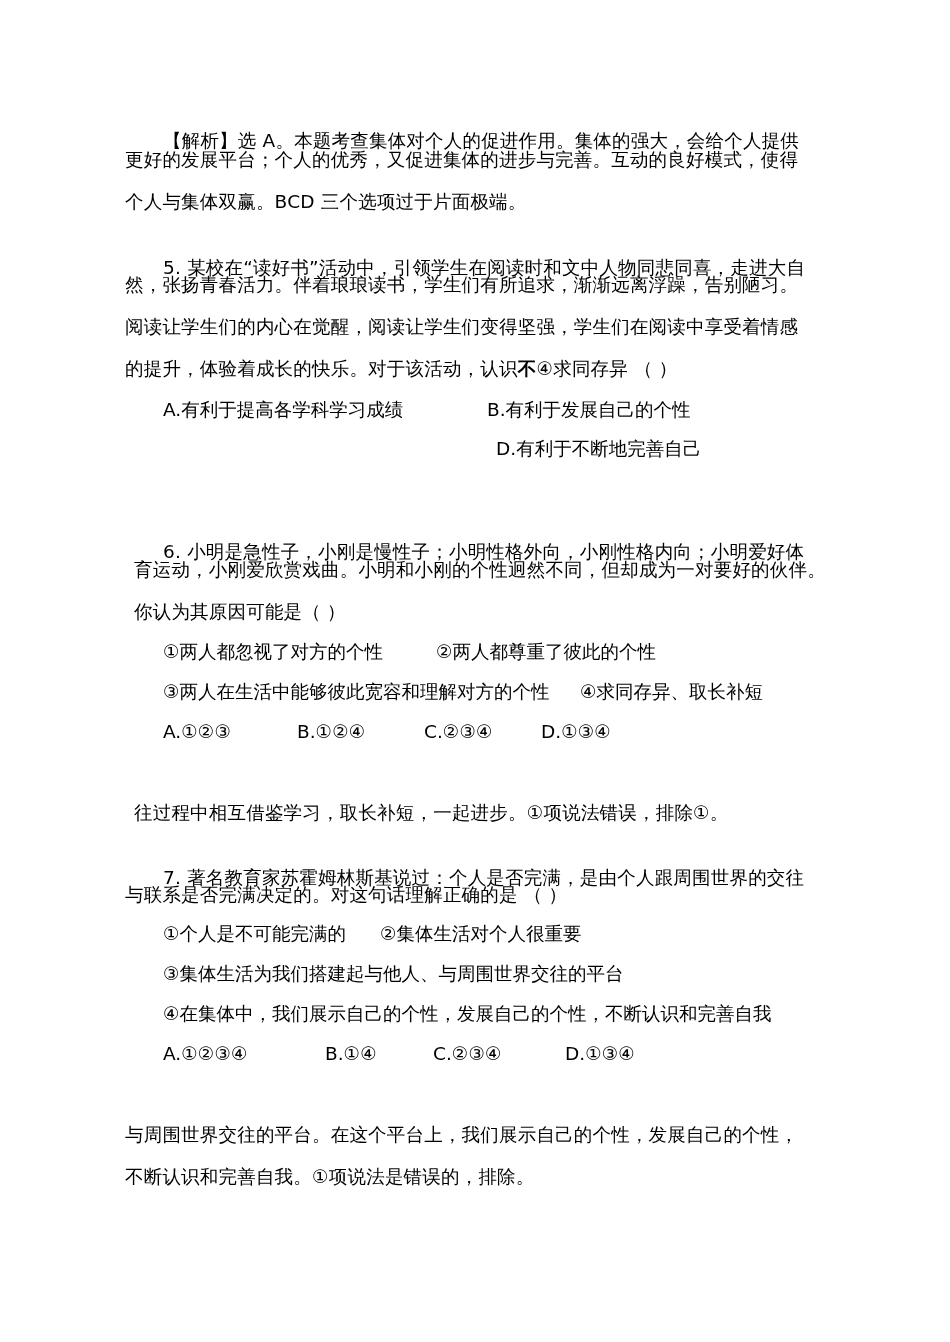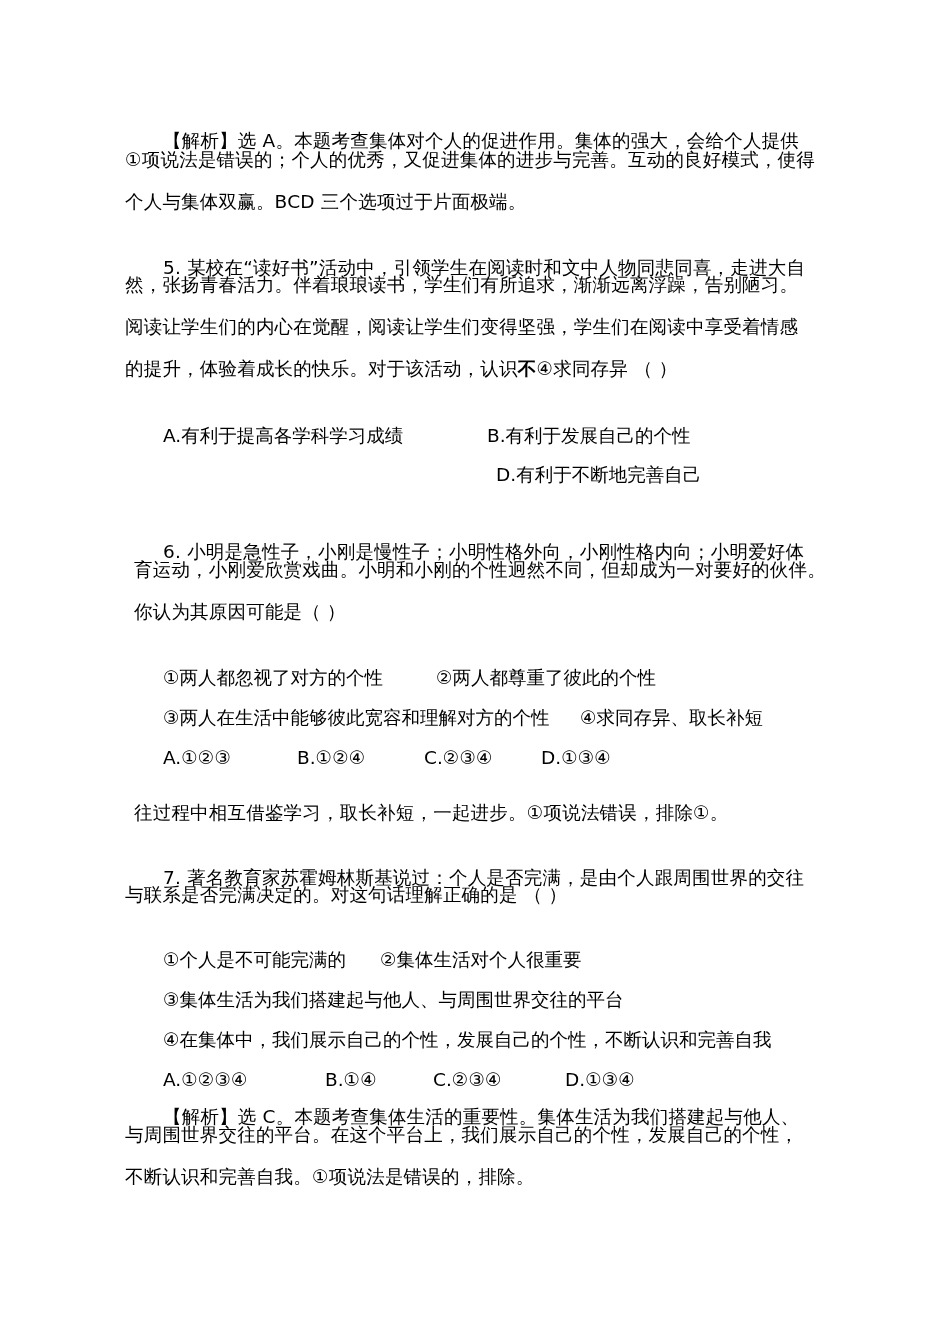--- a/index.html
+++ b/index.html
@@ -25,30 +25,30 @@
     .line {
       position: absolute;
       left: 125px;
       font-size: 18.5px;
       line-height: 24px;
       white-space: nowrap;
       letter-spacing: 0.2px;
     }
     .indent { left: 163px; margin-top: 24px; }
     .indent-sm { left: 134px; }
-    .opt { position: absolute; font-size: 18.5px; line-height: 24px; white-space: nowrap; margin-top: 26px; }
+    .opt { position: absolute; font-size: 18.5px; line-height: 24px; white-space: nowrap; }
     .bold { font-weight: bold; }
   </style>
 </head>
 <body>
 
 <div class="page">
 
   <div class="line indent" style="top:105px;">【解析】选 A。本题考查集体对个人的促进作用。集体的强大，会给个人提供</div>
-  <div class="line" style="top:148px;">①项说法是错误的；个人的优秀，又促进集体的进步与完善。互动的良好模式，使得</div>
+  <div class="line" style="top:148px;">更好的发展平台；个人的优秀，又促进集体的进步与完善。互动的良好模式，使得</div>
   <div class="line" style="top:190px;">个人与集体双赢。BCD 三个选项过于片面极端。</div>
 
   <div class="line indent" style="top:232px;">5. 某校在“读好书”活动中，引领学生在阅读时和文中人物同悲同喜，走进大自</div>
   <div class="line" style="top:273px;">然，张扬青春活力。伴着琅琅读书，学生们有所追求，渐渐远离浮躁，告别陋习。</div>
   <div class="line" style="top:315px;">阅读让学生们的内心在觉醒，阅读让学生们变得坚强，学生们在阅读中享受着情感</div>
   <div class="line" style="top:357px;">
     <span>的提升，体验着成长的快乐。对于该活动，认识</span><span class="bold">不</span><span>④求同存异 （    ）</span>
   </div>
   <div class="opt" style="left:163px; top:398px;">A.有利于提高各学科学习成绩</div>
   <div class="opt" style="left:487px; top:398px;">B.有利于发展自己的个性</div>
@@ -73,18 +73,17 @@
   <div class="line" style="top:883px;">与联系是否完满决定的。对这句话理解正确的是 （    ）</div>
   <div class="opt" style="left:163px; top:922px;">①个人是不可能完满的</div>
   <div class="opt" style="left:380px; top:922px;">②集体生活对个人很重要</div>
   <div class="opt" style="left:163px; top:962px;">③集体生活为我们搭建起与他人、与周围世界交往的平台</div>
   <div class="opt" style="left:163px; top:1002px;">④在集体中，我们展示自己的个性，发展自己的个性，不断认识和完善自我</div>
   <div class="opt" style="left:163px; top:1042px;">A.①②③④</div>
   <div class="opt" style="left:325px; top:1042px;">B.①④</div>
   <div class="opt" style="left:433px; top:1042px;">C.②③④</div>
   <div class="opt" style="left:565px; top:1042px;">D.①③④</div>
 
-  <div class="line indent" style="top:1081px;">【解析】选 C。本题考查集体生活的重要性。集体生活为我们搭建起与他人、</div>
   <div class="line" style="top:1123px;">与周围世界交往的平台。在这个平台上，我们展示自己的个性，发展自己的个性，</div>
   <div class="line" style="top:1165px;">不断认识和完善自我。①项说法是错误的，排除。</div>
 
 
 </div>
 
 </body></html>

